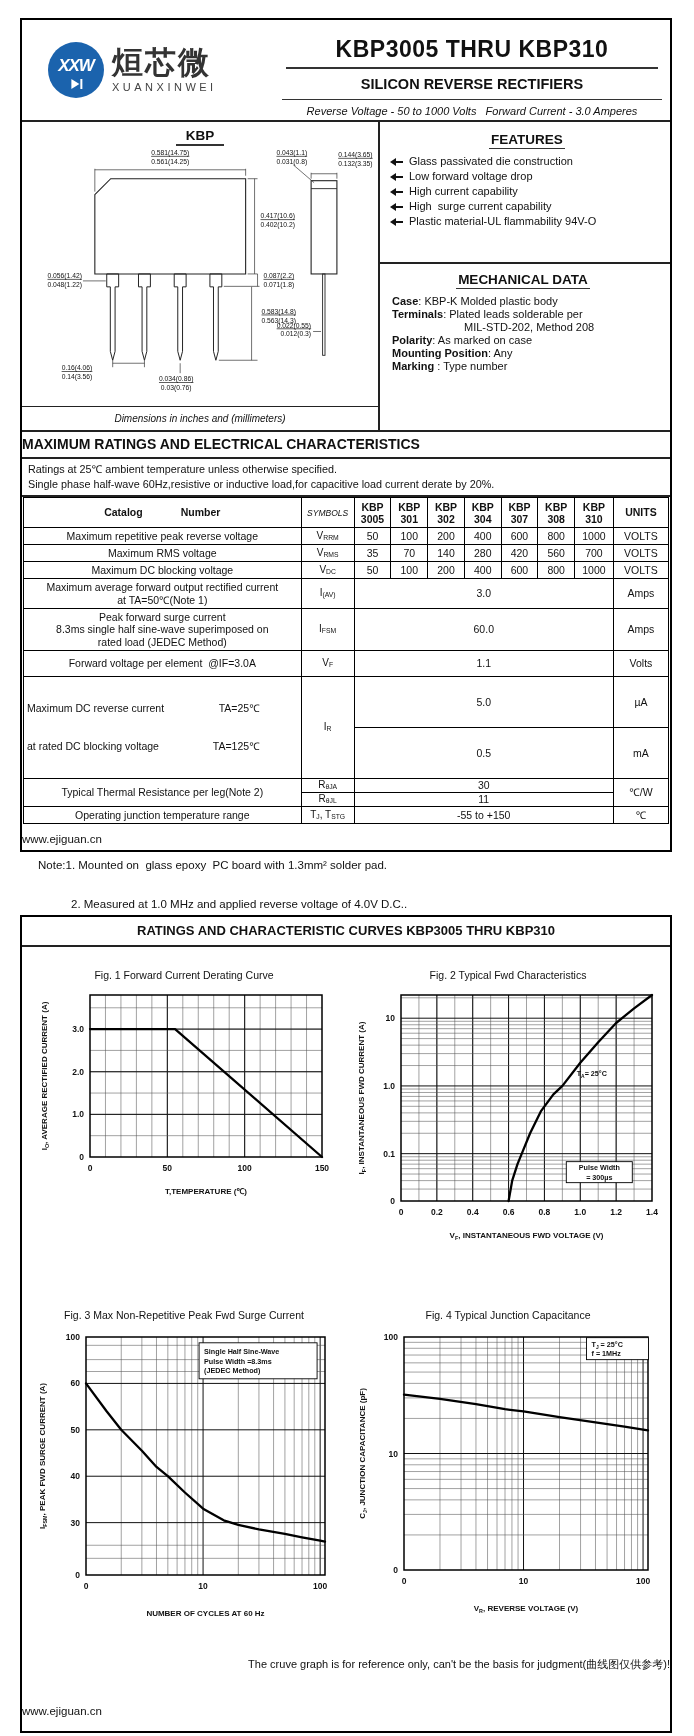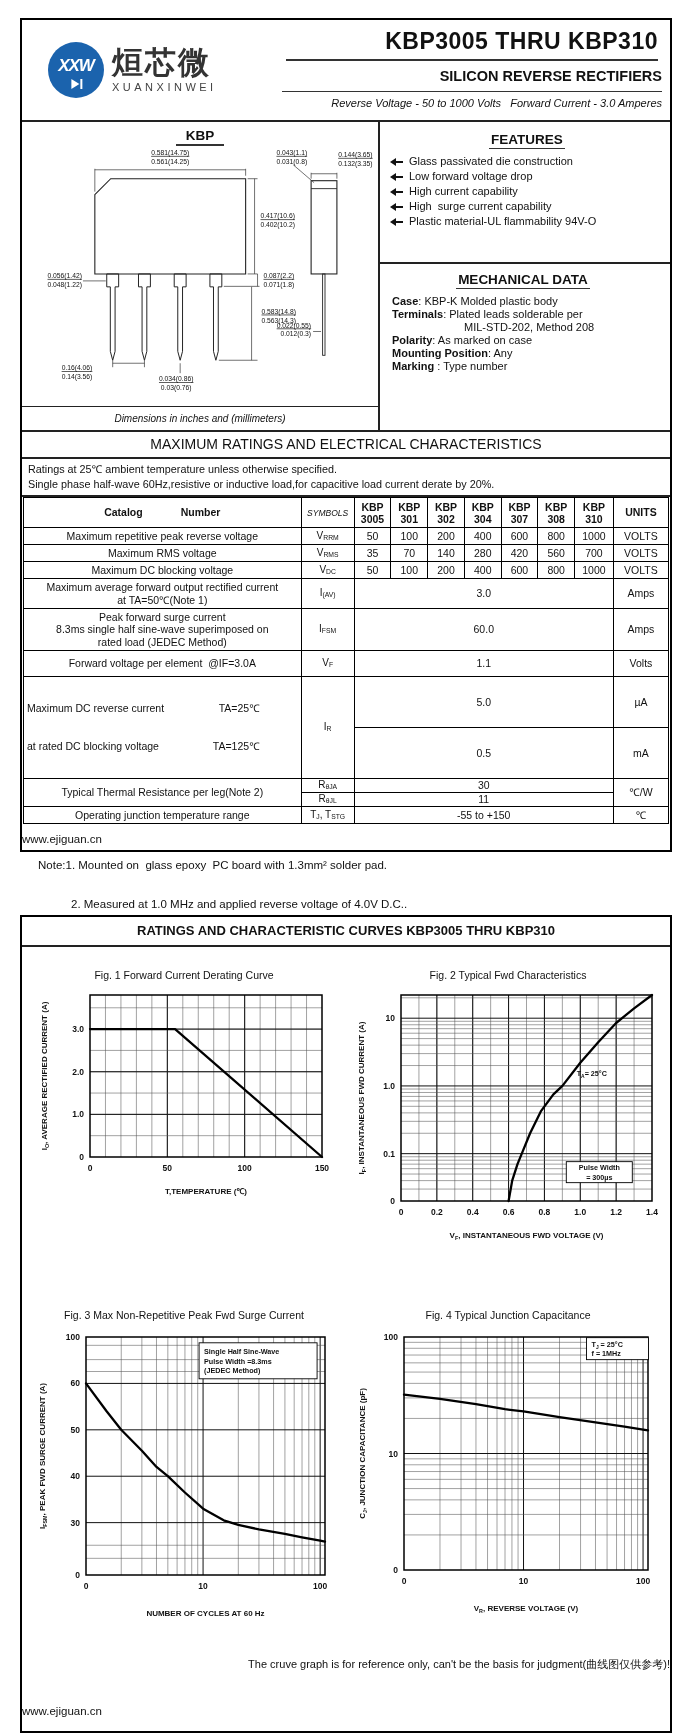--- a/index.html
+++ b/index.html
@@ -10,21 +10,21 @@
   
   .hdr-row{display:flex;height:100px;border-bottom:2px solid #222;}
   .logo-wrap{width:252px;display:flex;align-items:center;padding-left:26px;box-sizing:border-box;}
   .logo-circle{width:56px;height:56px;border-radius:50%;background:#1b63ad;position:relative;flex:0 0 auto;}
   .logo-mark{position:absolute;top:14px;left:0;right:0;text-align:center;color:#fff;font-weight:bold;font-style:italic;font-size:17px;letter-spacing:-1px;}
   .diode{position:absolute;bottom:9px;left:50%;transform:translateX(-58%);width:0;height:0;border-left:8px solid #fff;border-top:5px solid transparent;border-bottom:5px solid transparent;}
   .diode::after{content:"";position:absolute;left:1px;top:-5px;width:2px;height:10px;background:#fff;}
   .logo-text{margin-left:8px;}
   .logo-cn{font-size:31px;font-weight:bold;color:#333;letter-spacing:2px;line-height:1.05;}
   .logo-en{font-size:11px;color:#444;letter-spacing:3.5px;margin-top:1px;}
-  .title-wrap{flex:1;padding:8px 8px 0 8px;text-align:right;}
+  .title-wrap{flex:1;padding:8px 8px 0 8px;text-align:center;margin-top:8px;}
   .doc-title{font-size:23px;font-weight:bold;letter-spacing:0.5px;padding-bottom:4px;border-bottom:2px solid #333;margin:0 4px;}
   .doc-sub{font-size:14.5px;font-weight:bold;margin-top:7px;padding-bottom:7px;border-bottom:1.5px solid #333;}
   .doc-tag{font-size:11px;font-style:italic;margin-top:5px;white-space:pre;}
   
   .cols{display:flex;height:308px;border-bottom:2px solid #222;}
   .col-left{width:356px;box-sizing:border-box;display:flex;flex-direction:column;}
   .col-right{flex:1;border-left:2px solid #222;box-sizing:border-box;display:flex;flex-direction:column;}
   .kbp-title{text-align:center;font-weight:bold;font-size:13.5px;margin-top:6px;}
   .kbp-title span{border-bottom:2px solid #333;padding:0 10px 1px 10px;}
   .pkg-svg{display:block;margin:0 auto;}
@@ -33,21 +33,21 @@
   .sec-h{text-align:center;font-weight:bold;font-size:13.5px;margin:2px 0 8px 0;}
   .sec-h span{border-bottom:1.5px solid #333;padding:0 2px 1px 2px;}
   .feat-item{font-size:11px;margin:3px 0;white-space:pre-wrap;}
   .bullet{display:inline-block;width:9px;height:2px;background:#111;position:relative;margin-right:6px;vertical-align:2px;}
   .bullet::before{content:"";position:absolute;left:-4px;top:-3px;border-right:6px solid #111;border-top:4px solid transparent;border-bottom:4px solid transparent;}
   .mech-box{flex:1;padding:6px 16px 0 12px;}
   .mech-line{font-size:11px;margin:1px 0;white-space:pre-wrap;}
   .mech-line b{font-weight:bold;}
   .mech-indent{margin-left:72px;}
   
-  .maxbar{height:25px;line-height:25px;text-align:center;font-weight:normal;font-size:14px;border-bottom:2px solid #222;}
+  .maxbar{height:25px;line-height:25px;font-weight:bold;font-size:14px;border-bottom:2px solid #222;}
   .ratings-note{font-size:10.8px;padding:3px 2px 4px 6px;border-bottom:2px solid #222;line-height:1.35;}
   table.ratings{border-collapse:collapse;width:646px;margin:0 auto;font-size:10.5px;table-layout:fixed;}
   table.ratings td{border:1px solid #000;padding:0 3px;text-align:center;box-sizing:border-box;line-height:1.2;}
   td.desc{text-align:left;white-space:pre-wrap;}
   td.sym{font-size:10px;}
   .symhdr{font-style:italic;font-size:8.5px;}
   .hdr{font-weight:bold;}
   .kbphd div{line-height:1.15;font-weight:bold;font-size:10.5px;}
   .gap{margin-left:38px;}
   .subt{font-size:68%;vertical-align:-0.22em;}

